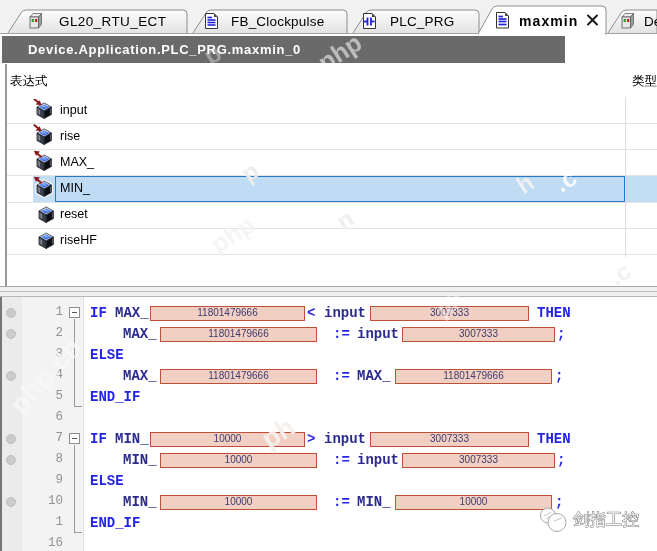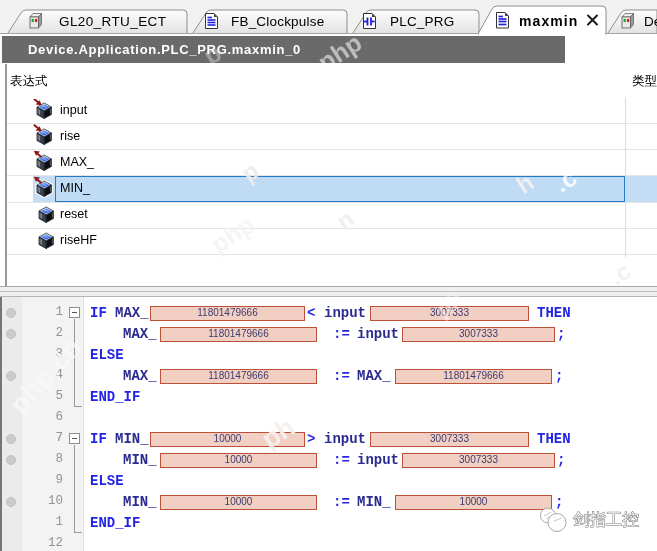--- a/index.html
+++ b/index.html
@@ -219,21 +219,21 @@
         <div class="lnum" style="left:23px;top:29px">2</div>
         <div class="lnum" style="left:23px;top:50px">3</div>
         <div class="lnum" style="left:23px;top:71px">4</div>
         <div class="lnum" style="left:23px;top:92px">5</div>
         <div class="lnum" style="left:23px;top:113px">6</div>
         <div class="lnum" style="left:23px;top:134px">7</div>
         <div class="lnum" style="left:23px;top:155px">8</div>
         <div class="lnum" style="left:23px;top:176px">9</div>
         <div class="lnum" style="left:23px;top:197px">10</div>
         <div class="lnum" style="left:23px;top:218px">1</div>
-        <div class="lnum" style="left:23px;top:239px">12</div>
+        <div class="lnum" style="left:23px;top:239px">16</div>
         <div class="bp" style="top:11px"></div>
         <div class="bp" style="top:32px"></div>
         <div class="bp" style="top:74px"></div>
         <div class="bp" style="top:137px"></div>
         <div class="bp" style="top:158px"></div>
         <div class="bp" style="top:200px"></div>
         <div class="fold" style="top:10px"></div>
         <div class="fold" style="top:136px"></div>
         <div class="fline" style="top:22px;height:87px"></div>
         <div class="ftick" style="left:74px;top:109px"></div>

